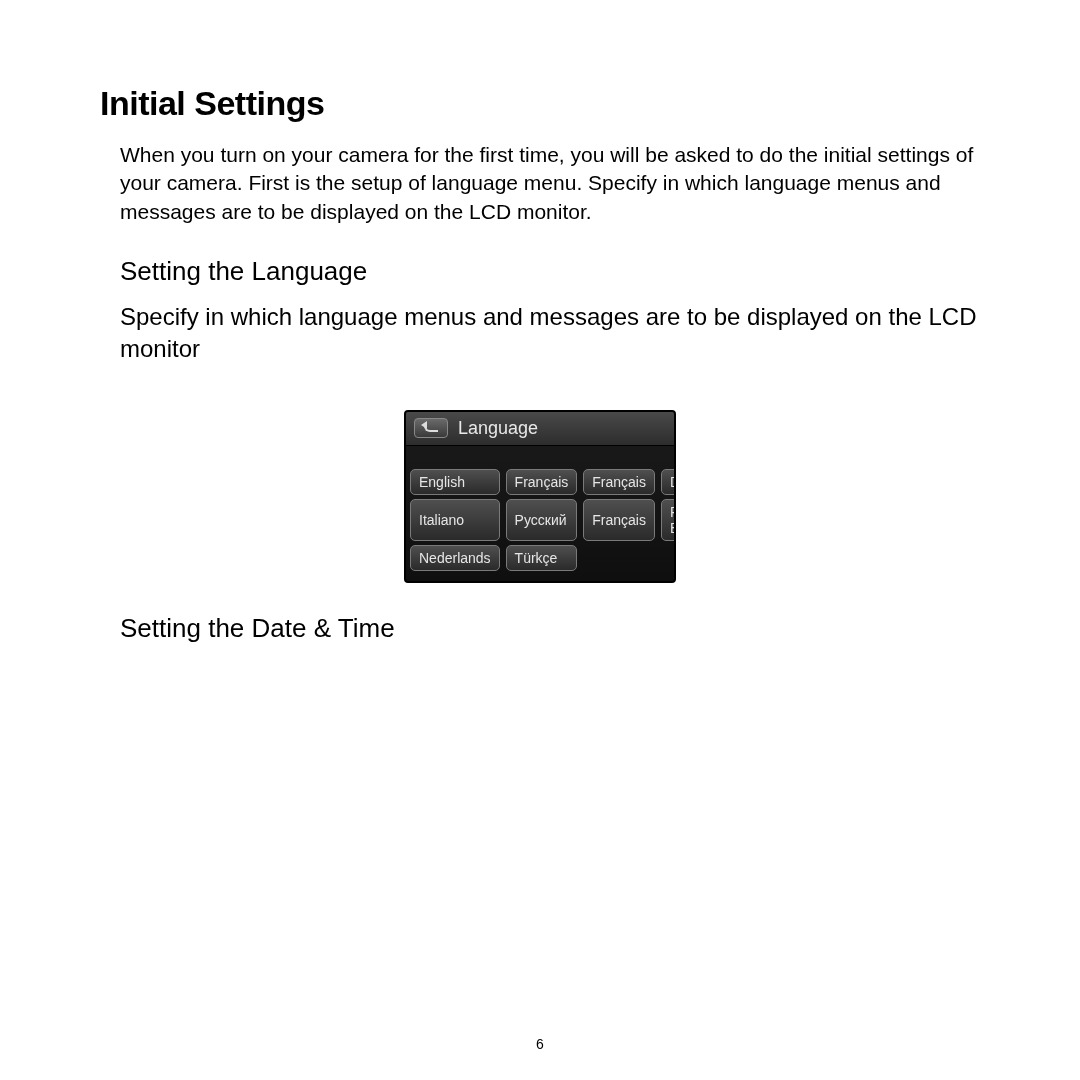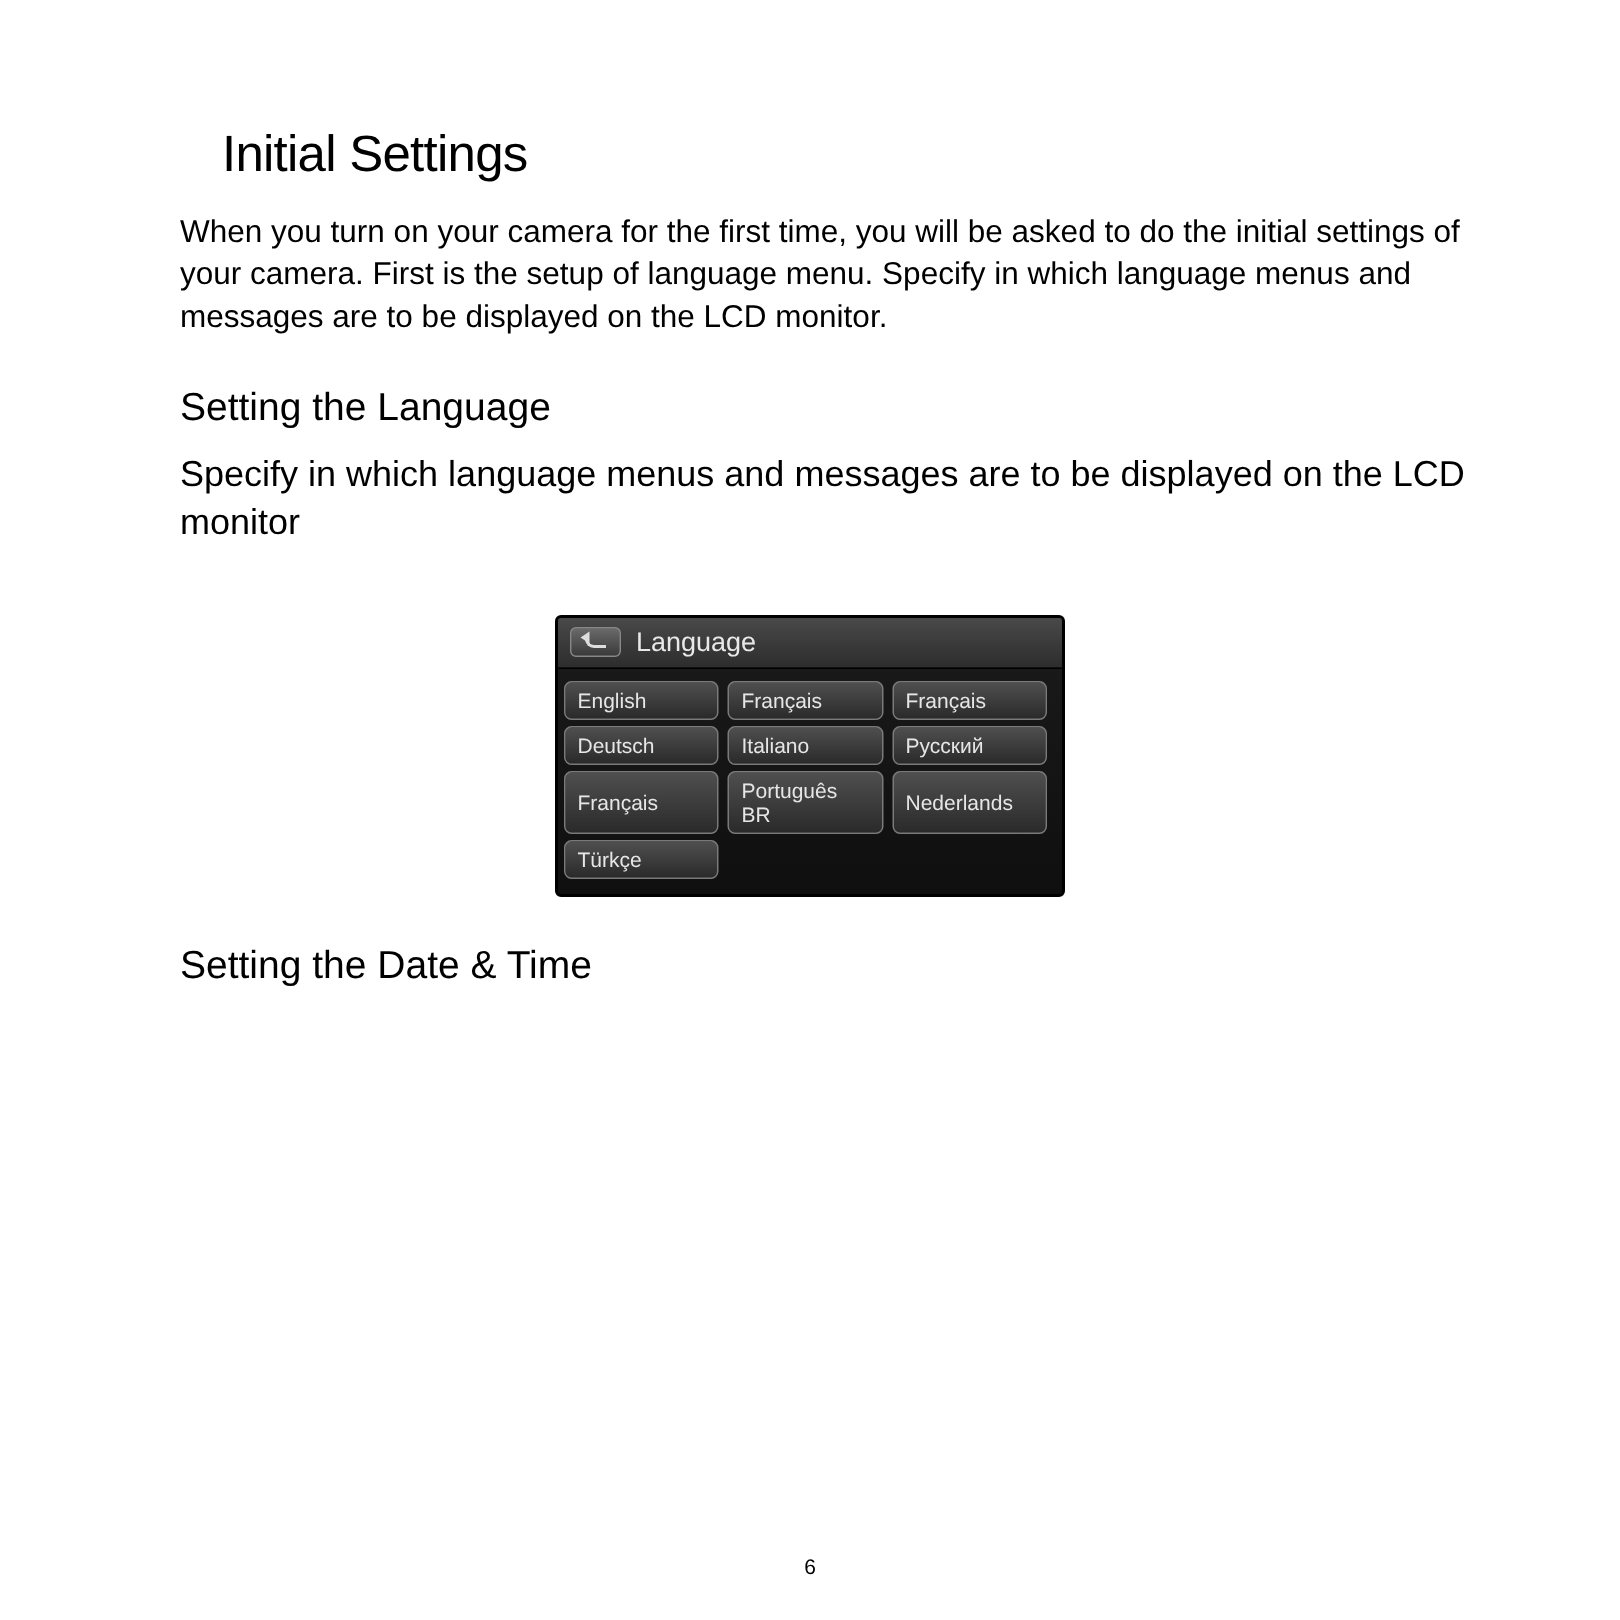--- a/index.html
+++ b/index.html
@@ -1,41 +1,41 @@
 <!DOCTYPE html>
 <html><head>
 <meta charset="utf-8">
 <style>
   * { box-sizing: border-box; margin: 0; padding: 0; }
   html, body { width: 1080px; height: 1080px; background: #fff; font-family: "Segoe UI", Tahoma, Verdana, sans-serif; color: #000; }
   .page { padding: 84px 100px 40px 100px; position: relative; height: 100%; }
-  h1 { font-size: 34px; font-weight: 400; margin-bottom: 18px; letter-spacing: -0.5px; margin-left: 48px; }
+  h1 { font-size: 34px; font-weight: 700; margin-bottom: 18px; letter-spacing: -0.5px; }
   .intro { font-size: 21px; line-height: 1.35; padding-left: 20px; margin-bottom: 30px; }
   h2 { font-size: 26px; font-weight: 400; margin-left: 20px; margin-bottom: 14px; }
   .sub { font-size: 24px; line-height: 1.35; padding-left: 20px; margin-bottom: 44px; }
   ol { list-style: none; padding-left: 20px; margin-bottom: 18px; }
   ol li { font-size: 21px; line-height: 1.7; }
   .li-num { display: inline; }
   .tri-up, .tri-down { display: inline-block; vertical-align: -2px; }
   .tri-up { width: 0; height: 0; border-left: 8px solid transparent; border-right: 8px solid transparent; border-bottom: 14px solid #000; }
   .tri-down { width: 0; height: 0; border-left: 8px solid transparent; border-right: 8px solid transparent; border-top: 14px solid #000; }
-  .figure { width: 340px; margin: 8px auto 30px auto; }
+  .figure { width: 272px; margin: 8px auto 30px auto; }
   .lcd { background: linear-gradient(#1b1b1b,#0f0f0f); border: 2px solid #000; border-radius: 4px; overflow: hidden; }
   .lcd-header { display: flex; align-items: center; gap: 10px; padding: 6px 10px 6px 8px; background: linear-gradient(#494949,#2d2d2d); border-bottom: 1px solid #000; }
   .back-btn { width: 34px; height: 20px; background: linear-gradient(#6a6a6a,#3a3a3a); border: 1px solid #888; border-radius: 4px; display: flex; align-items: center; justify-content: center; }
   .back-arrow { width: 14px; height: 8px; border-left: 2px solid #ddd; border-bottom: 2px solid #ddd; border-bottom-left-radius: 6px; position: relative; }
   .back-arrow::before { content:""; position:absolute; left:-5px; top:-3px; width:0; height:0; border-top:4px solid transparent; border-bottom:4px solid transparent; border-right:6px solid #ddd; }
   .lcd-title { color: #e8e8e8; font-size: 18px; }
   .lcd-body { display: flex; }
   .pager { width: 58px; display: flex; flex-direction: column; align-items: center; justify-content: center; gap: 10px; padding: 10px 6px; }
   .pager-btn { width: 42px; height: 32px; background: linear-gradient(#5a5a5a,#2c2c2c); border: 1px solid #777; border-radius: 5px; display:flex; align-items:center; justify-content:center; }
   .pg-tri-up { width:0; height:0; border-left:8px solid transparent; border-right:8px solid transparent; border-bottom:11px solid #e8e8e8; }
   .pg-tri-down { width:0; height:0; border-left:8px solid transparent; border-right:8px solid transparent; border-top:11px solid #e8e8e8; }
   .pager-label { color:#d8d8d8; font-size:15px; }
-  .lang-grid { flex:1; display:grid; grid-template-columns: 1fr 1fr 1fr; gap:4px 6px; padding:8px 10px 10px 4px; }
+  .lang-grid { flex:1; display:grid; grid-template-columns: 1fr 1fr 1fr 1fr; gap:4px 6px; padding:8px 10px 10px 4px;margin-top:15px; }
   .lang-btn { background: linear-gradient(#4f4f4f,#2a2a2a); border:1px solid #7a7a7a; border-radius:5px; color:#e6e6e6; font-size:14px; padding:4px 8px; min-height:26px; display:flex; align-items:center; }
   .page-number { position:absolute; bottom:28px; left:0; right:0; text-align:center; font-size:14px; color:#000; }
 </style>
 </head>
 <body>
 
 <div class="page">
 
   <h1>Initial Settings</h1>
   <p class="intro">When you turn on your camera for the first time, you will be asked to do the initial settings of your camera. First is the setup of language menu. Specify in which language menus and messages are to be displayed on the LCD monitor.</p>

